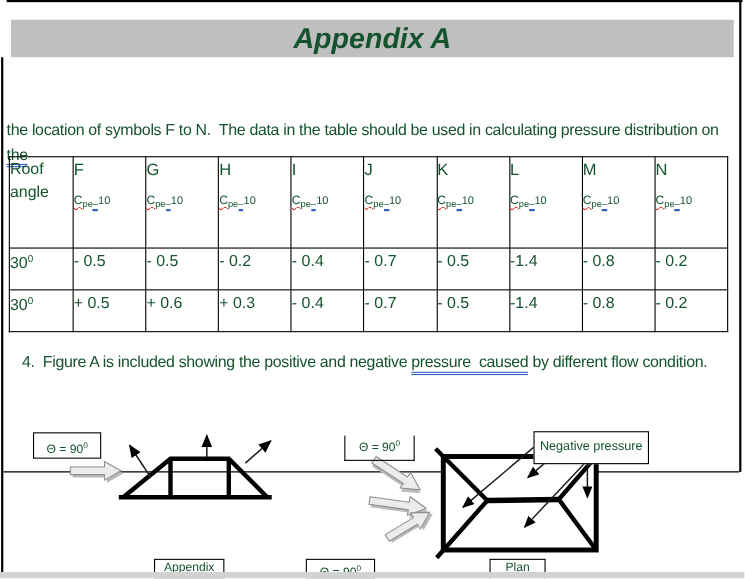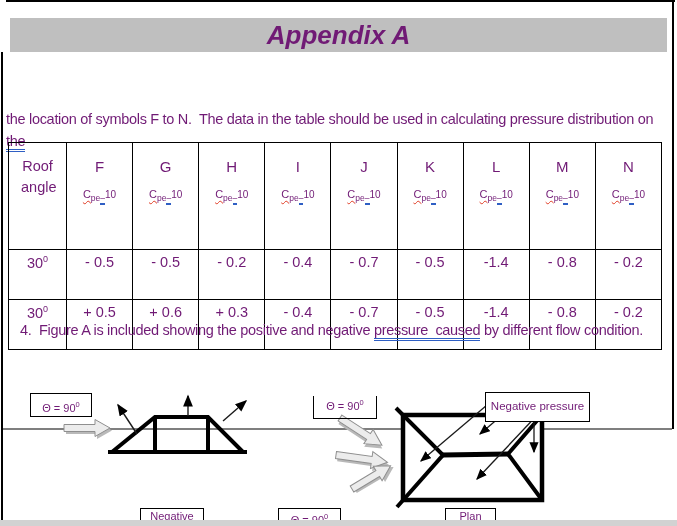--- a/index.html
+++ b/index.html
@@ -1,38 +1,38 @@
 <!DOCTYPE html>
 <html><head>
 <meta charset="utf-8">
 <style>
   html,body{margin:0;padding:0;background:#fff;}
   .page{position:relative;width:677px;height:526px;background:#fff;overflow:hidden;
-        font-family:"Liberation Sans",sans-serif;color:#701a75;}
+        font-family:"Liberation Sans",sans-serif;color:#14532d;}
   
   .b-top{position:absolute;left:6px;top:0;width:669px;height:2px;background:#000;}
   .b-left{position:absolute;left:1px;top:52px;width:2px;height:468px;background:#000;}
   .b-right{position:absolute;left:672px;top:0;width:2px;height:429px;background:#000;}
   .strip{position:absolute;left:0;top:520px;width:677px;height:6px;background:#d2d2d2;z-index:6;}
 
   .titlebar{position:absolute;left:10px;top:18px;width:657px;height:34px;background:#bfbfbf;
             display:flex;align-items:center;justify-content:center;}
   .titlebar h1{margin:0;font-size:26px;font-style:italic;font-weight:bold;}
 
   .intro{position:absolute;left:6px;top:64px;width:666px;font-size:14.5px;line-height:22px;
          letter-spacing:-0.3px;white-space:pre-wrap;}
   .note{position:absolute;left:20px;top:320px;width:668px;font-size:14.5px;line-height:20px;
         letter-spacing:-0.3px;white-space:pre-wrap;}
   .blue-u{border-bottom:3px double #2f5fc4;}
   sup.s{font-size:9px;vertical-align:super;letter-spacing:0;}
 
   .tablewrap{position:absolute;left:8px;top:142px;}
   table.coeftbl{border-collapse:collapse;table-layout:fixed;width:654px;}
-  table.coeftbl td{border:1.5px solid #000;text-align:center;vertical-align:top;
-                   font-size:14.5px;padding:12px;}
+  table.coeftbl td{border:1.5px solid #000;text-align:left;vertical-align:top;
+                   font-size:14.5px;padding:0;}
   tr.hdr td{height:82px;}
   .corner div{margin-top:2px;font-size:14.5px;line-height:19px;}
   .letter{margin-top:3px;font-size:15px;}
   .coef{display:block;margin-top:13px;font-size:11px;}
   .wavy{text-decoration:underline;text-decoration-style:wavy;text-decoration-color:#e03b24;
         text-decoration-thickness:1px;text-underline-offset:2px;}
   .sub{font-size:8.5px;vertical-align:-3px;}
   .dashu{font-size:8.5px;vertical-align:-3px;border-bottom:2px solid #2f5fc4;}
   .coefnum{font-size:10px;}
   tr.drow td{height:33px;padding-top:4px;}
@@ -188,18 +188,18 @@
       <line x1="500" y1="394" x2="421" y2="461" marker-end="url(#ah)"></line>
       <line x1="527" y1="394" x2="480" y2="434" marker-end="url(#ah)"></line>
       <line x1="557" y1="394" x2="477" y2="479" marker-end="url(#ah)"></line>
       <line x1="534" y1="395" x2="534" y2="452" marker-end="url(#ah)"></line>
     </g>
   </svg>
 
   <div class="lbl" id="lbl-theta-left"><span>Θ = 90</span><sup>0</sup></div>
   <div class="lbl" id="lbl-theta-mid"><span>Θ = 90</span><sup>0</sup></div>
   <div class="lbl" id="lbl-negpress"><span>Negative pressure</span></div>
-  <div class="lbl" id="lbl-elevation"><span>Negative</span></div>
+  <div class="lbl" id="lbl-elevation"><span>Appendix</span></div>
   <div class="lbl" id="lbl-theta-bot"><span>Θ = 90</span><sup>0</sup></div>
   <div class="lbl" id="lbl-plan"><span>Plan</span></div>
 
   <div class="strip"></div>
 </div>
 
 </body></html>

